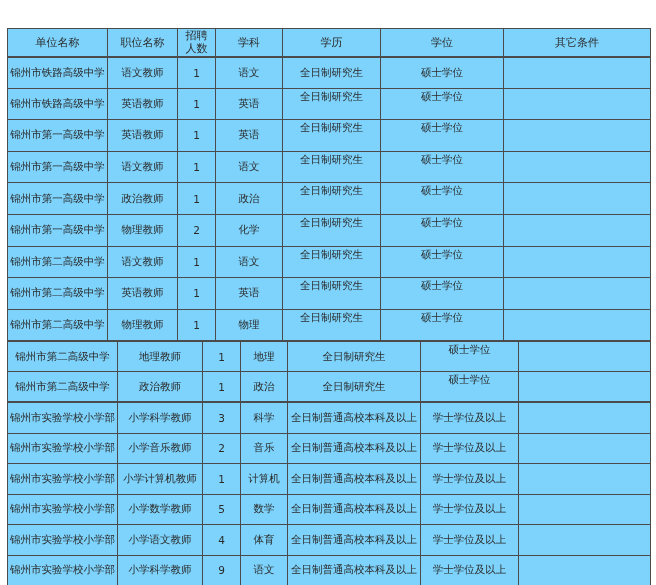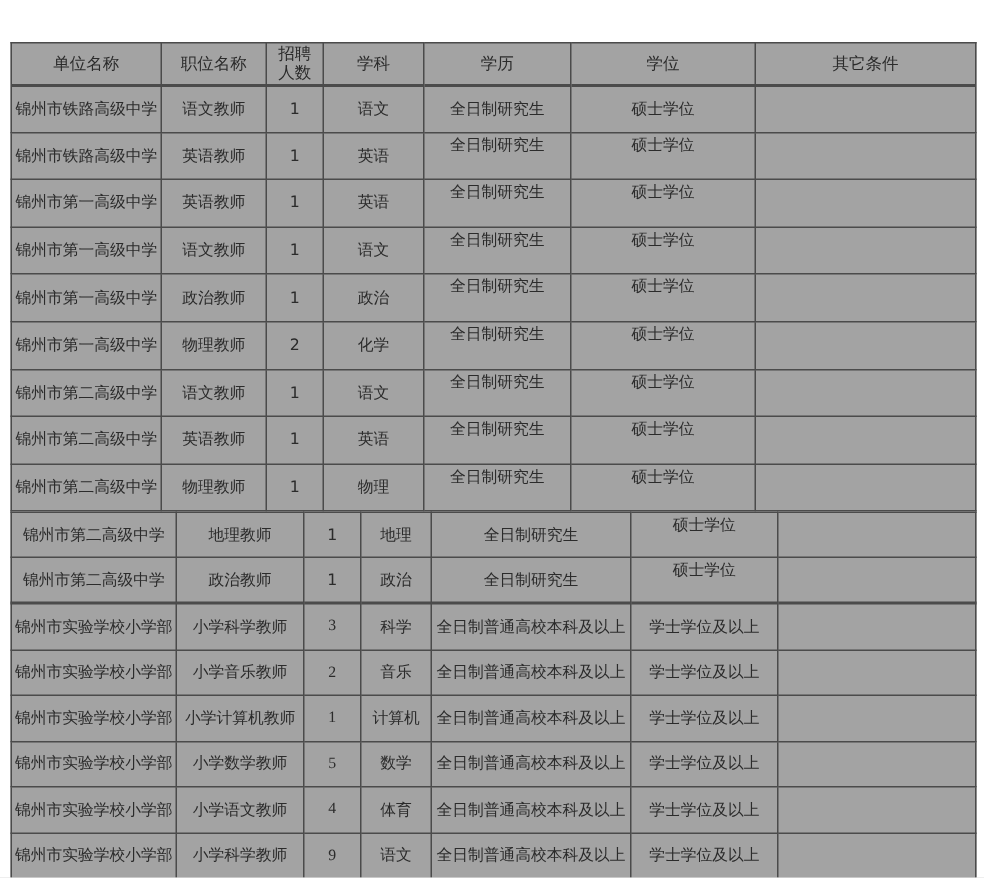--- a/index.html
+++ b/index.html
@@ -1,31 +1,31 @@
 <!DOCTYPE html>
 <html><head>
 <meta charset="utf-8">
 <style>
   html,body{margin:0;padding:0;background:#ffffff;}
   body{font-family:"DejaVu Sans","Liberation Sans",sans-serif;}
   .page{position:relative;width:656px;height:585px;background:#ffffff;color:#262626;overflow:hidden;}
   .title{position:absolute;top:3px;left:0;width:100%;height:22px;line-height:22px;
          text-align:center;font-size:17px;font-weight:bold;letter-spacing:0.5px;color:#1a1a1a;}
-  table{border-collapse:collapse;table-layout:fixed;position:absolute;background:#a3a3a3;}
+  table{border-collapse:collapse;table-layout:fixed;position:absolute;background:#7dd3fc;}
   td,th{border:1px solid #4b4b4b;text-align:center;vertical-align:middle;
         padding:0 1px;font-weight:normal;overflow:hidden;color:#2b2b2b;}
   td{font-size:10.5px;white-space:nowrap;}
   th{font-size:11px;height:27px;border-bottom-width:2px;}
   th.wrap{white-space:pre-line;line-height:1.15;margin-left:12px;}
   #tableA{left:7px;top:28px;width:643px;}
   #tableA td{height:29.6px;}
   #tableB{left:7px;top:341px;width:643px;}
   #tableB td{height:28px;}
   #tableC{left:7px;top:402px;width:643px;}
-  #tableC td{height:29.5px;font-family:Liberation Serif, serif;}
+  #tableC td{height:29.5px;}
   .vtop{vertical-align:top;padding-top:1px;}
 </style>
 </head>
 <body>
 
 <div class="page">
 
 
   <table id="tableA">
     <colgroup>

